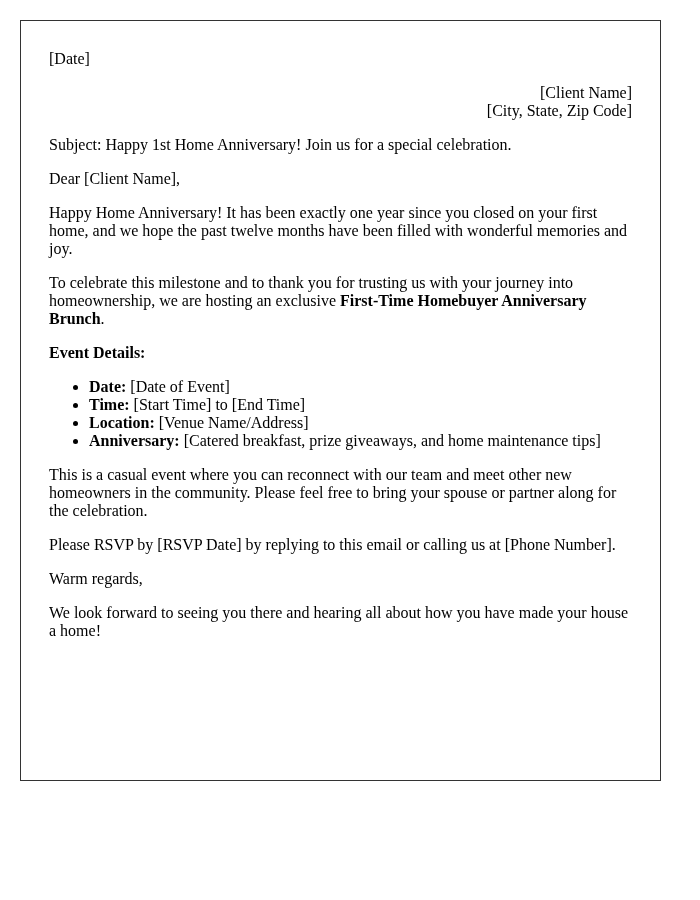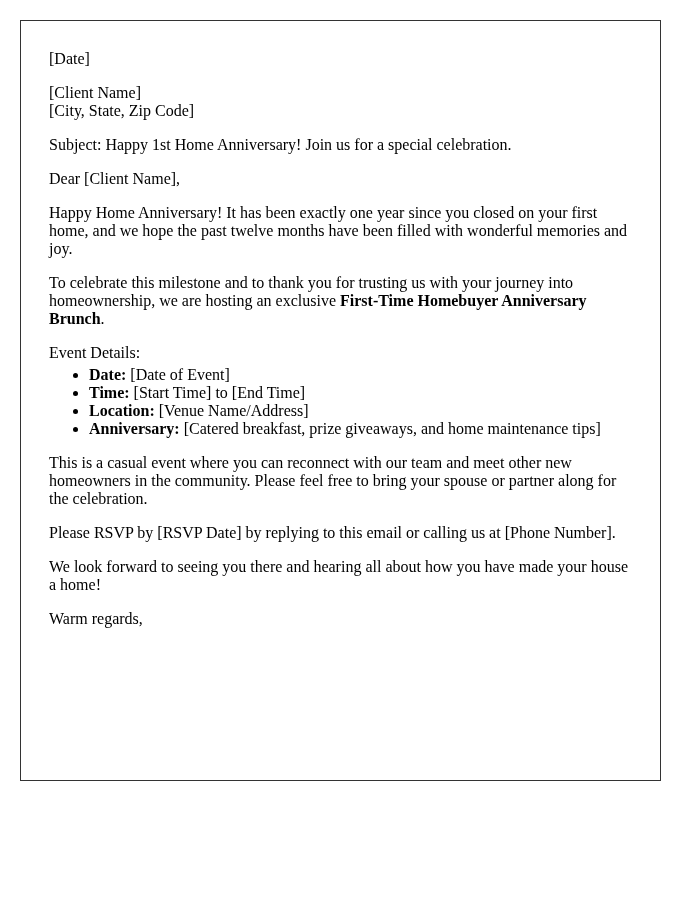--- a/index.html
+++ b/index.html
@@ -24,24 +24,25 @@
       height: 761px;
       box-sizing: border-box;
       border: 1px solid #333333;
       padding: 29px 28px 8px 28px;
     }
     p {
       margin: 0 0 16px 0;
     }
     .block-line {
       display: block;
+      text-align: right;
     }
     .event-heading {
-      font-weight: normal;
-      margin: 0 0 4px 0;
+      font-weight: bold;
+      margin: 0 0 16px 0;
     }
     ul.event-list {
       margin: 0 0 16px 0;
       padding-left: 40px;
     }
     ul.event-list li {
       margin: 0;
     }
     .bold {
       font-weight: bold;
@@ -73,18 +74,18 @@
     <li><span class="bold">Date:</span><span> [Date of Event]</span></li>
     <li><span class="bold">Time:</span><span> [Start Time] to [End Time]</span></li>
     <li><span class="bold">Location:</span><span> [Venue Name/Address]</span></li>
     <li><span class="bold">Anniversary:</span><span> [Catered breakfast, prize giveaways, and home maintenance tips]</span></li>
   </ul>
 
   <p>This is a casual event where you can reconnect with our team and meet other new homeowners in the community. Please feel free to bring your spouse or partner along for the celebration.</p>
 
   <p>Please RSVP by [RSVP Date] by replying to this email or calling us at [Phone Number].</p>
 
+  <p>Warm regards,</p>
+
   <p>We look forward to seeing you there and hearing all about how you have made your house a home!</p>
-
-  <p>Warm regards,</p>
 
 
 </div>
 
 </body></html>

